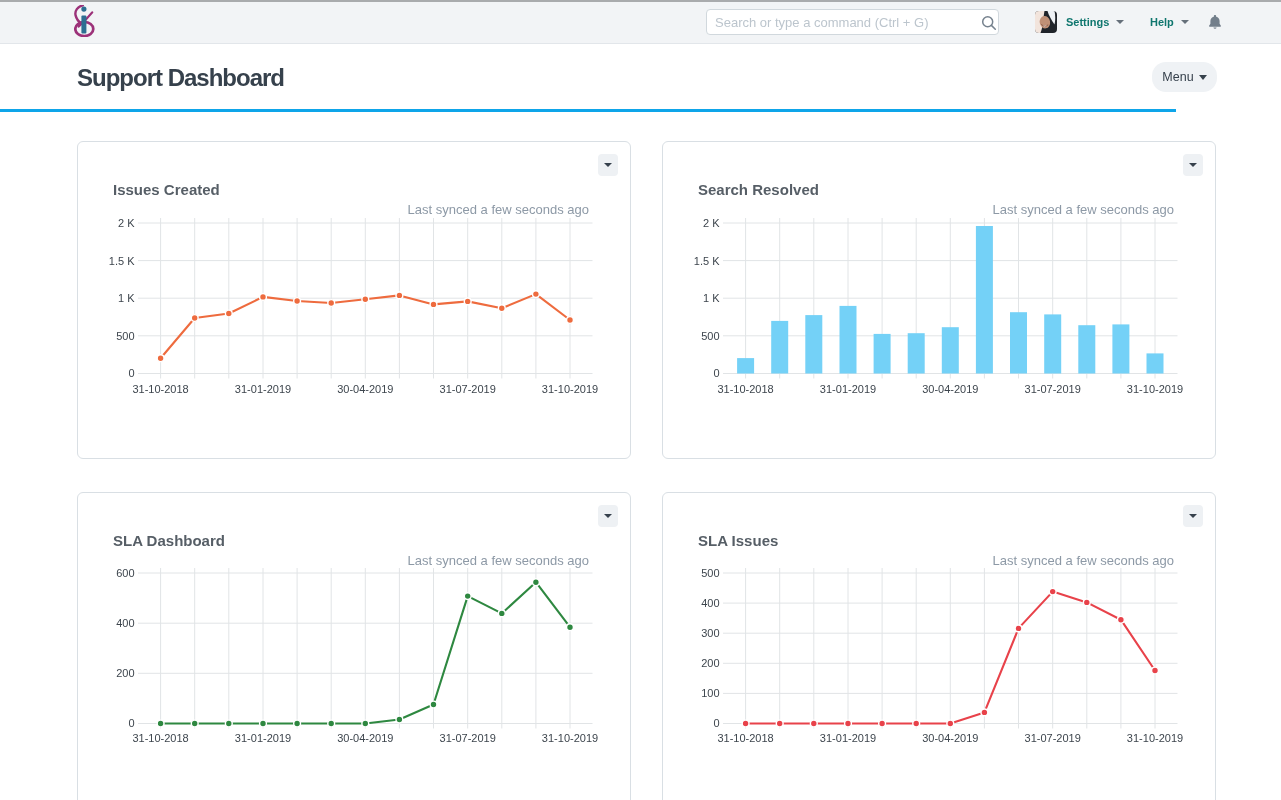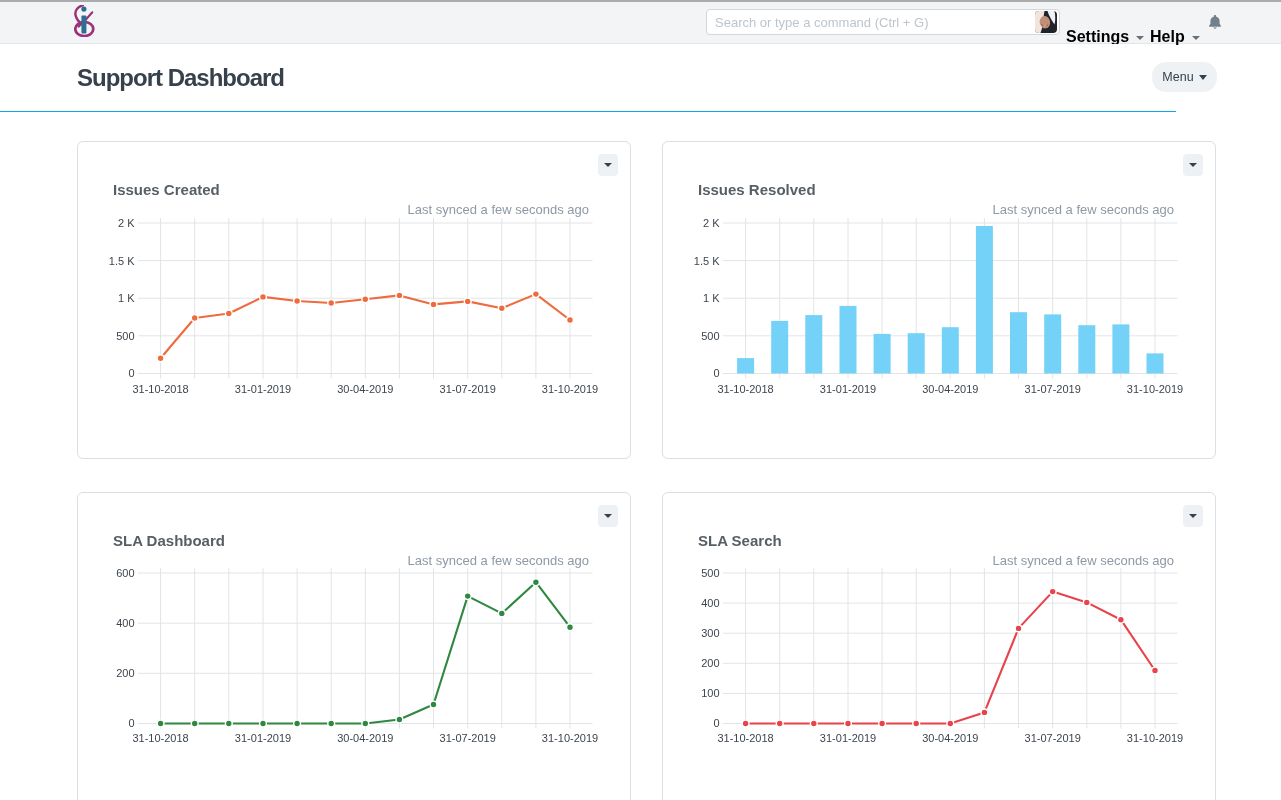--- a/index.html
+++ b/index.html
@@ -2,33 +2,33 @@
 <html><head>
 <meta charset="utf-8">
 <style>
 * { margin:0; padding:0; box-sizing:border-box; }
 html,body { width:1281px; height:800px; overflow:hidden; background:#fff;
   font-family:"Liberation Sans", sans-serif; }
 #topline { position:absolute; top:0; left:0; width:1281px; height:1.5px; background:#a9abad; z-index:10; }
 #navbar { position:absolute; top:0; left:0; width:1281px; height:44px; background:#f2f4f6;
   border-bottom:1px solid #e2e6ea; }
 .logo { position:absolute; left:74px; top:5px; }
-#searchbox { position:absolute; left:706px; top:9px; width:354px; height:26px; background:#fff;
+#searchbox { position:absolute; left:706px; top:9px; width:293px; height:26px; background:#fff;
   border:1px solid #d1d8dd; border-radius:4px; }
 #searchbox .ph { position:absolute; left:8px; top:5px; font-size:13px; color:#bcc5cd; }
 .sicon { position:absolute; right:1px; top:5px; }
 .avatar { position:absolute; left:1035px; top:11px; border-radius:4px; overflow:hidden; }
-.navitem { position:absolute; top:15px; height:44px; line-height:44px; font-size:16px; font-weight:bold; color:#000000; }
+.navitem { position:absolute; top:0; height:44px; line-height:44px; font-size:11px; font-weight:bold; color:#0f766e; }
 #nav-settings { left:1066px; }
 #nav-help { left:1150px;text-align:right; }
 .ncaret { display:inline-block; width:0; height:0; border-left:4px solid transparent;
   border-right:4px solid transparent; border-top:4.5px solid #66707a; margin-left:7px; vertical-align:2px; }
 .bell { position:absolute; left:1207px; top:13.5px; }
 #pagehead { position:absolute; top:44px; left:0; width:1176px; height:68px; background:#fff;
-  border-bottom:1px solid #0ea5e9; }
+  border-bottom:3px solid #0ea5e9; }
 #pagetitle { position:absolute; left:77px; top:0; height:68px; line-height:68px;
   font-size:24px; font-weight:bold; color:#36414c; letter-spacing:-1px; }
 #menubtn { position:absolute; left:1152px; top:18px; width:65px; height:30px; background:#eff2f5;
   border-radius:14px; font-size:12.5px; color:#36414c; text-align:center; line-height:30px; }
 #menubtn .mcaret { display:inline-block; width:0; height:0; border-left:4.5px solid transparent;
   border-right:4.5px solid transparent; border-top:5px solid #36414c; margin-left:5px; vertical-align:1px; }
 .card { position:absolute; width:554px; height:318px; background:#fff;
   border:1px solid #d9dfe4; border-radius:6px; }
 .card .chart { position:absolute; left:0; top:0; }
 .sync { position:absolute; right:41px; top:14px; font-size:13px; color:#8d99a6;margin-top:46px; }
@@ -167,21 +167,21 @@
 <rect x="347" y="170.2" width="17" height="61.3" fill="#74d1f7"></rect>
 <rect x="381.2" y="172.4" width="17" height="59.1" fill="#74d1f7"></rect>
 <rect x="415.3" y="183.2" width="17" height="48.3" fill="#74d1f7"></rect>
 <rect x="449.4" y="182.4" width="17" height="49.1" fill="#74d1f7"></rect>
 <rect x="483.5" y="211.4" width="17" height="20.1" fill="#74d1f7"></rect>
 </svg>
 <div class="sync">Last synced a few seconds ago</div>
 <div class="ddbtn">
       <span class="caret"></span>
     </div>
-<div class="ctitle">Issues Resolved</div>
+<div class="ctitle">Search Resolved</div>
 </div>
 <div class="card" style="left:77px;top:492px;">
 <svg class="chart" width="554" height="318" viewBox="0 0 554 318">
 <line x1="82.6" y1="75" x2="82.6" y2="235.5" stroke="#e1e4e6" stroke-width="1"></line>
 <line x1="116.7" y1="75" x2="116.7" y2="235.5" stroke="#e1e4e6" stroke-width="1"></line>
 <line x1="150.8" y1="75" x2="150.8" y2="235.5" stroke="#e1e4e6" stroke-width="1"></line>
 <line x1="185" y1="75" x2="185" y2="235.5" stroke="#e1e4e6" stroke-width="1"></line>
 <line x1="219.1" y1="75" x2="219.1" y2="235.5" stroke="#e1e4e6" stroke-width="1"></line>
 <line x1="253.2" y1="75" x2="253.2" y2="235.5" stroke="#e1e4e6" stroke-width="1"></line>
 <line x1="287.3" y1="75" x2="287.3" y2="235.5" stroke="#e1e4e6" stroke-width="1"></line>
@@ -269,14 +269,14 @@
 <circle cx="355.5" cy="135.4" r="3.4" fill="#e8424a" stroke="#ffffff" stroke-width="1.4"></circle>
 <circle cx="389.7" cy="98.6" r="3.4" fill="#e8424a" stroke="#ffffff" stroke-width="1.4"></circle>
 <circle cx="423.8" cy="109.4" r="3.4" fill="#e8424a" stroke="#ffffff" stroke-width="1.4"></circle>
 <circle cx="457.9" cy="126.7" r="3.4" fill="#e8424a" stroke="#ffffff" stroke-width="1.4"></circle>
 <circle cx="492" cy="177.5" r="3.4" fill="#e8424a" stroke="#ffffff" stroke-width="1.4"></circle>
 </svg>
 <div class="sync">Last synced a few seconds ago</div>
 <div class="ddbtn">
       <span class="caret"></span>
     </div>
-<div class="ctitle">SLA Search</div>
+<div class="ctitle">SLA Issues</div>
 </div>
 
 </body></html>

